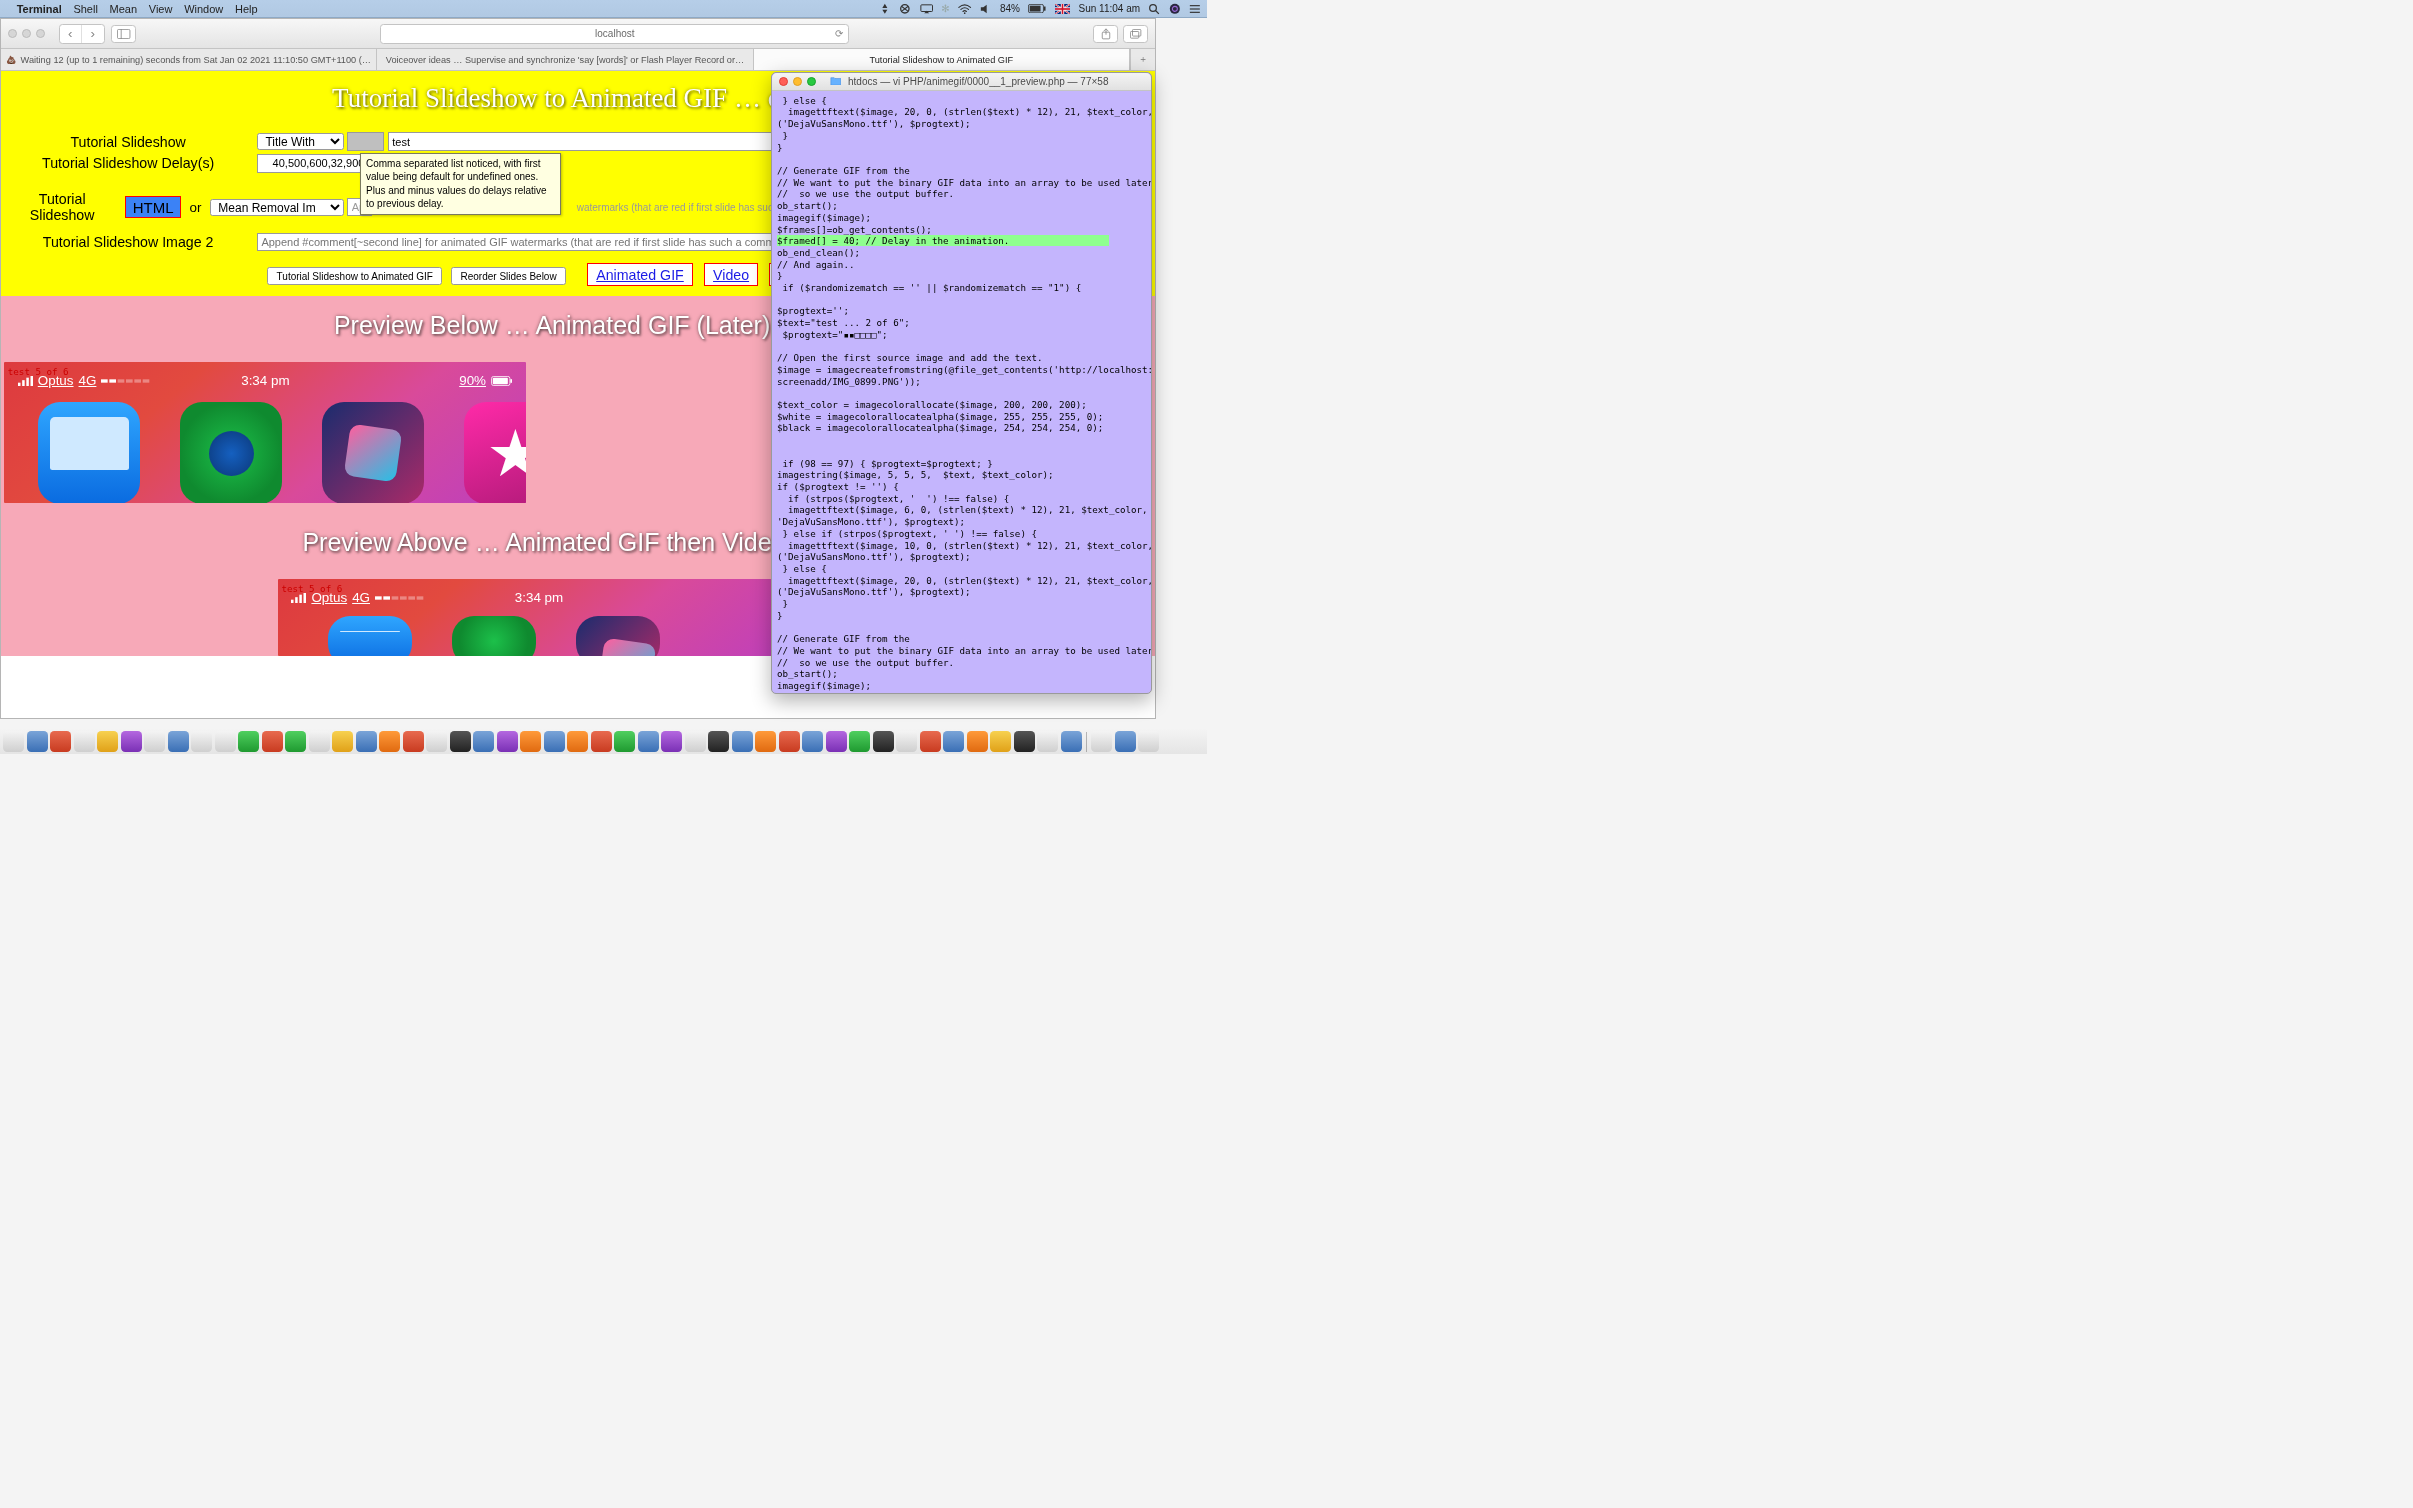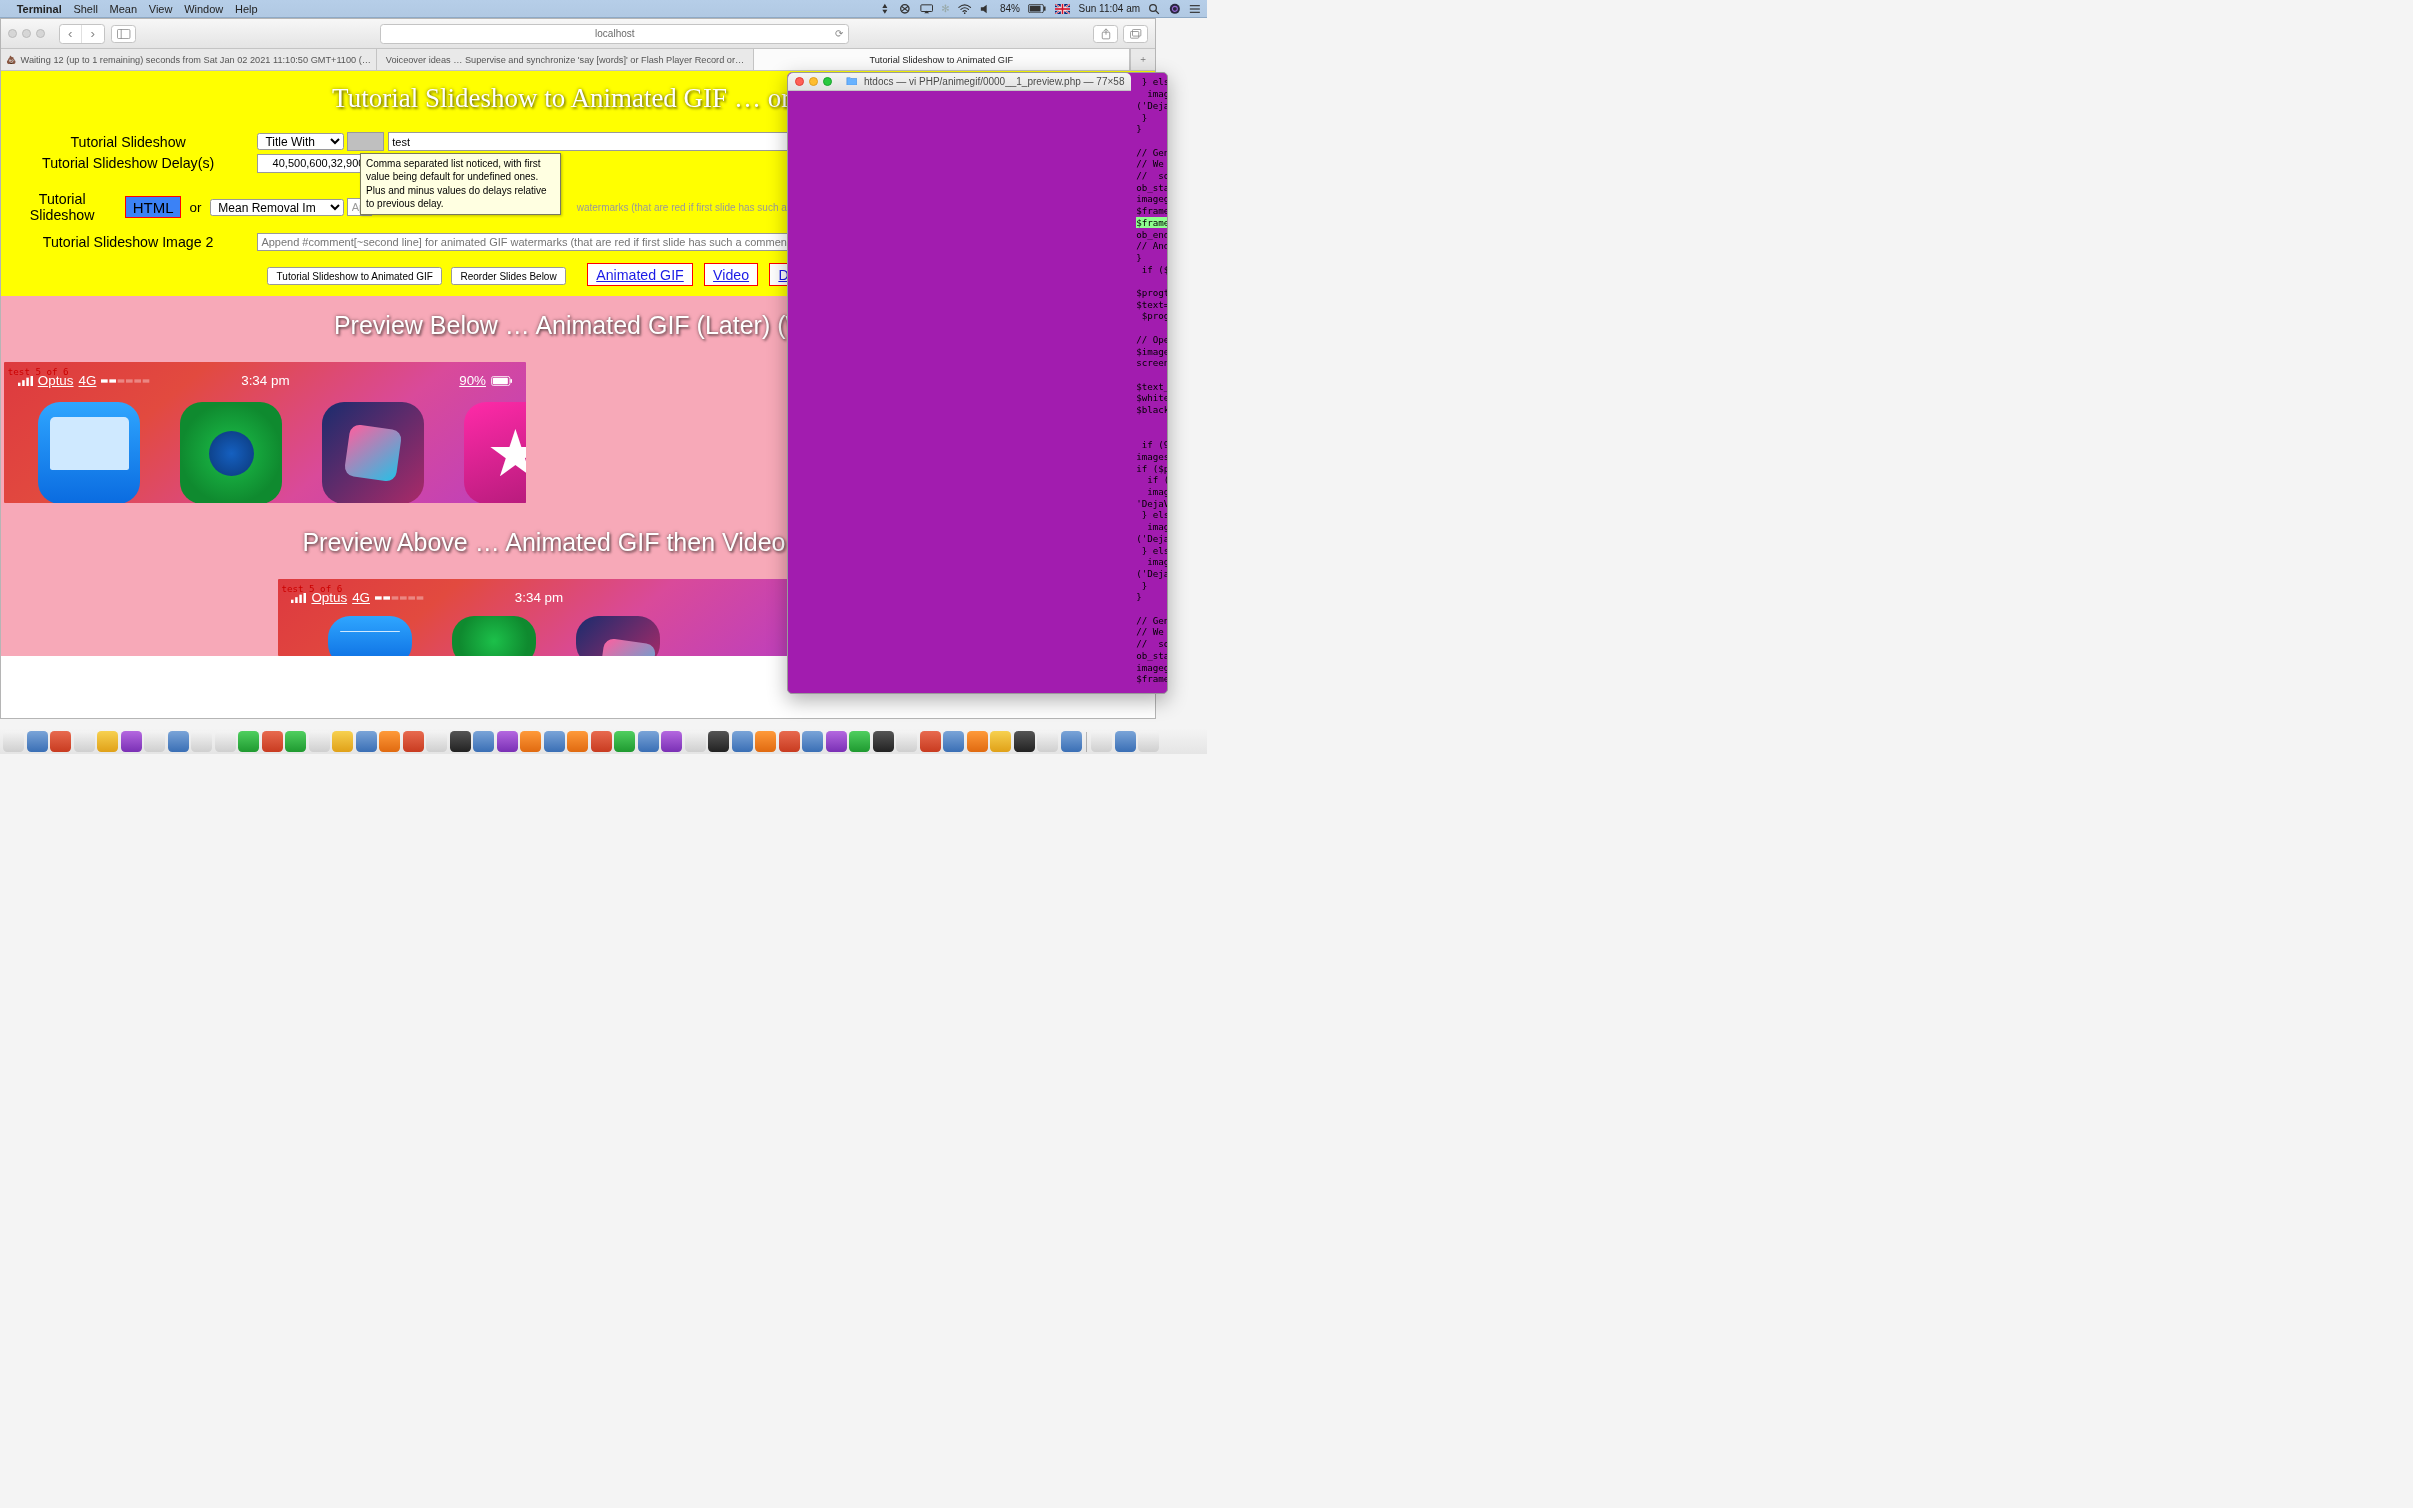--- a/index.html
+++ b/index.html
@@ -104,24 +104,24 @@
   .ic-find{ background:radial-gradient(circle at 50% 50%, #1cc04a 0%, #0f8a2f 70%);}
   .ic-find::after{content:"";position:absolute;inset:28.5px;border-radius:50%;background:radial-gradient(circle,#1560c0 0%, #0d3f86 80%);} 
   .ic-short{ background:linear-gradient(135deg,#1a2c6e,#ab2a68);}
   .ic-short::before{content:"";position:absolute;left:25px;top:25px;width:52px;height:52px;border-radius:10px;
     background:linear-gradient(135deg,#ff5f9e,#26c0e6);transform:rotate(8deg);} 
   .ic-itunes{ background:linear-gradient(160deg,#ff2aa8,#b01a78);}
   .star{position:absolute;inset:0;color:#fff;font-size:65px;display:flex;align-items:center;justify-content:center;}
 
   
   .term {
-    position:absolute; left:787px; top:72px; width:381px; height:622px;
-    background:#a21caf; border:0.8px solid #9a9a9a; border-radius:5px;
+    position:absolute; left:771px; top:72px; width:381px; height:622px;
+    background:#c4b5fd; border:0.8px solid #9a9a9a; border-radius:5px;
     box-shadow:0 6.7px 20px rgba(0,0,0,.3);
-    display:flex; flex-direction:row; z-index:50;
+    display:flex; flex-direction:column; z-index:50;
   }
   .term .titlebar{
     height:18.4px; background:linear-gradient(#f4f4f4,#e1e1e1);
     border-bottom:0.8px solid #c4c4c4; border-radius:5px 5px 0 0;
     display:flex; align-items:center; padding:0 6.7px; font-size:10px; gap:6.7px;
   }
   .term .titlebar .traffic span:nth-child(1){background:#ff5f57;border-color:#e14038;}
   .term .titlebar .traffic span:nth-child(2){background:#ffbd2e;border-color:#dfa023;}
   .term .titlebar .traffic span:nth-child(3){background:#28c940;border-color:#1ba22e;}
   .term .titlebar .folder{color:#3a82d8;}

